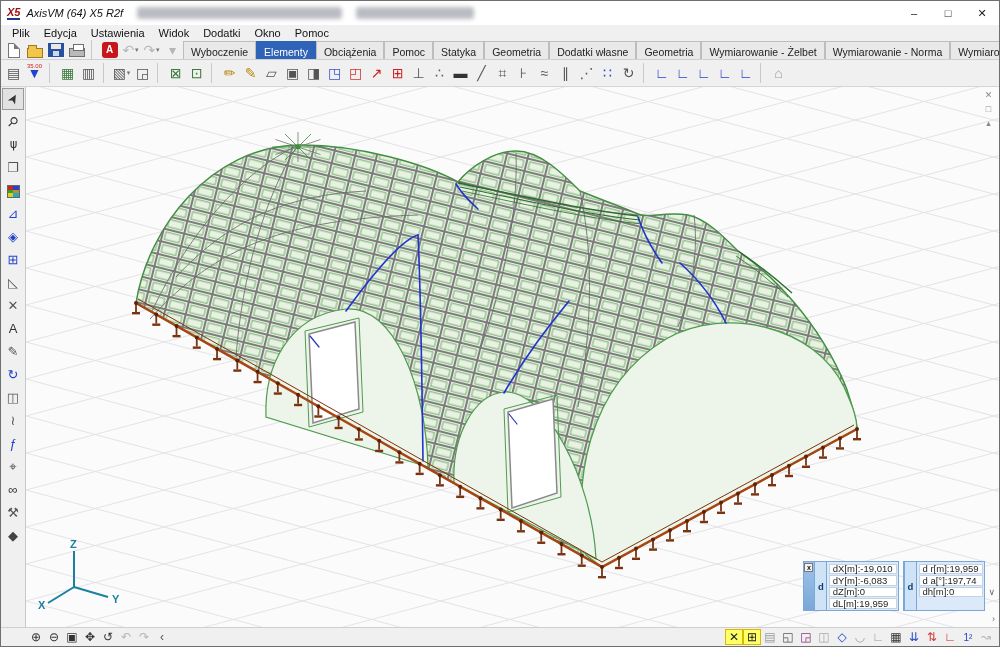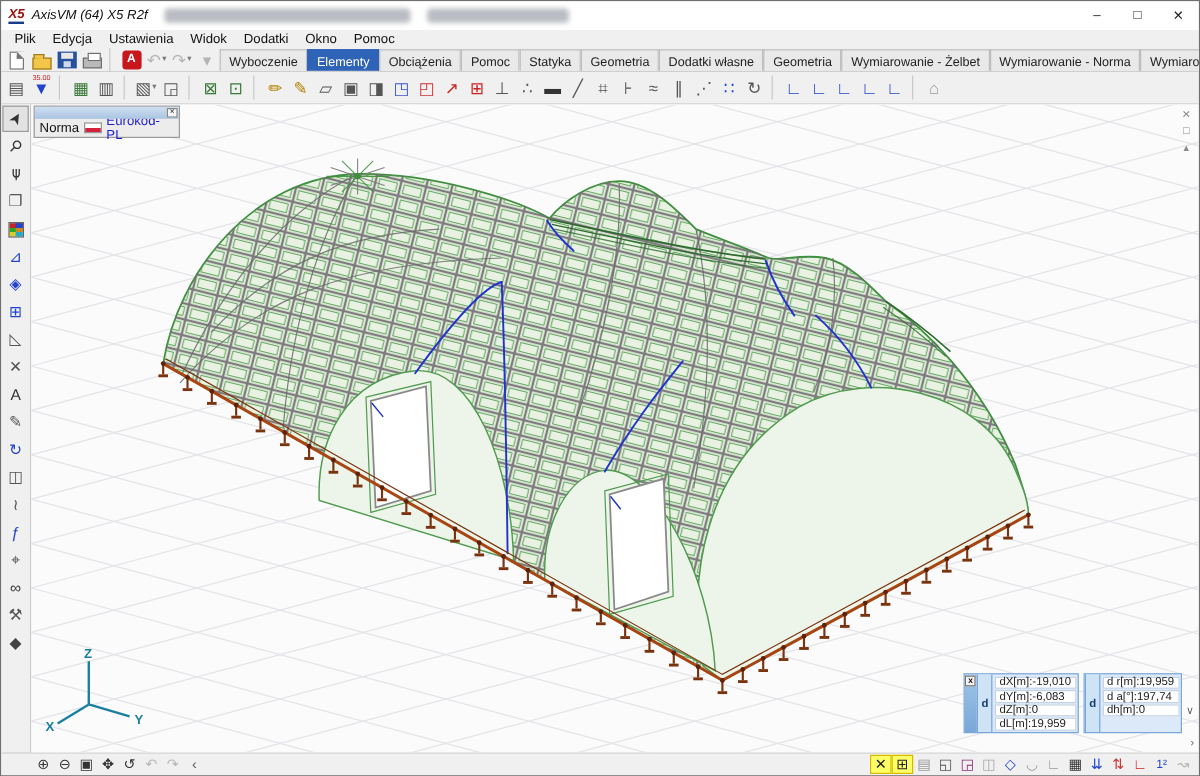--- a/index.html
+++ b/index.html
@@ -611,30 +611,20 @@
               <path d="M814 351.2 L814 360.2" stroke="#7a330f" stroke-width="1.8" fill="none"></path>
               <rect x="810" y="360.2" width="8" height="2.4" fill="#7a330f"></rect>
               <circle cx="814" cy="351.2" r="2" fill="#5e2208"></circle>
               <path d="M831 342 L831 351" stroke="#7a330f" stroke-width="1.8" fill="none"></path>
               <rect x="827" y="351" width="8" height="2.4" fill="#7a330f"></rect>
               <circle cx="831" cy="342" r="2" fill="#5e2208"></circle>
             </g>
         </g>
       </svg>
 
-      <div class="norma">
-        <div class="ntitle">
-          <span class="nclose">×</span>
-        </div>
-        <div class="nbody">
-          <span>Norma</span>
-          <span class="flag"></span>
-          <span class="normaval">Eurokod-PL</span>
-        </div>
-      </div>
 
       <span class="ccontrol" style="right:5px;top:3px">✕</span>
       <span class="ccontrol" style="right:5px;top:17px">□</span>
       <span class="ccontrol" style="right:5px;top:31px">▴</span>
 
       <div class="coordwrap">
         <div class="cpal">
           <div class="cstrip">
             <span class="pclose">x</span>
           </div>

